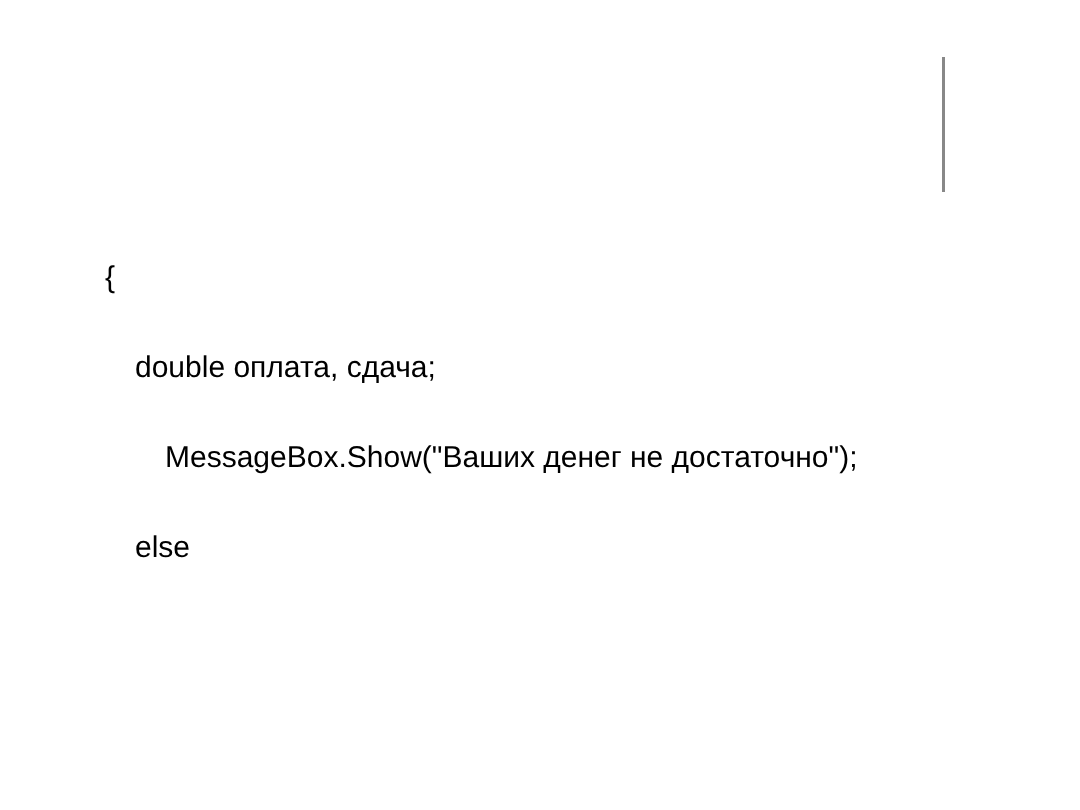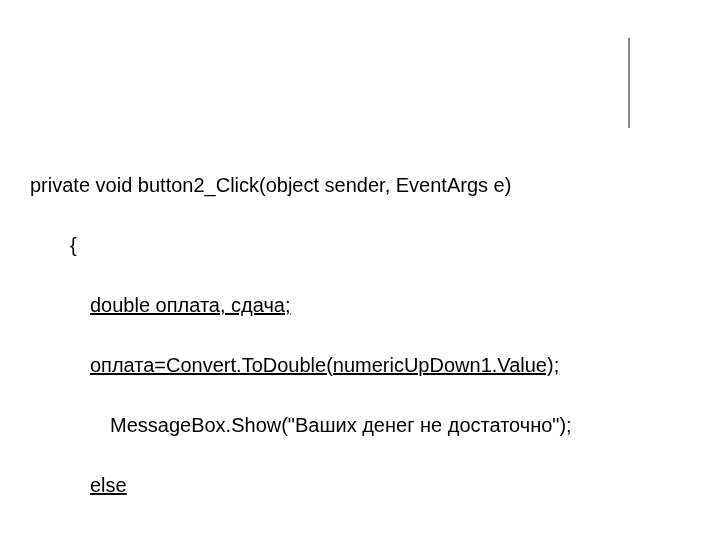--- a/index.html
+++ b/index.html
@@ -15,40 +15,38 @@
     }
     .content {
       position: absolute;
       left: 30px;
       top: 140px;
       line-height: 1.5;
       white-space: pre;
     }
     .line { display: flex; }
     .ind1 { padding-left: 40px; }
-    .ind2 { padding-left: 60px; text-decoration: underline; }
+    .ind2 { padding-left: 60px; }
     .ind3 { padding-left: 80px; }
     .vbar {
       position: absolute;
       right: 90px;
       top: 38px;
       width: 2px;
       height: 90px;
       background: #888;
     }
   </style>
 </head>
 <body>
 
 <div class="vbar"></div>
 
 <div class="content">
-<div class="line"><span>private void button2_Click(object sender, EventArgs e)</span></div>
 <div class="line ind1"><span>{</span></div>
 <div class="line ind2"><span>double оплата, сдача;</span></div>
-<div class="line ind2"><span>оплата=Convert.ToDouble(numericUpDown1.Value);</span></div>
 <div class="line ind3"><span>MessageBox.Show("Ваших денег не достаточно");</span></div>
 <div class="line ind2"><span>else</span></div>
 
 
 
 
 </div>
 
 </body></html>

